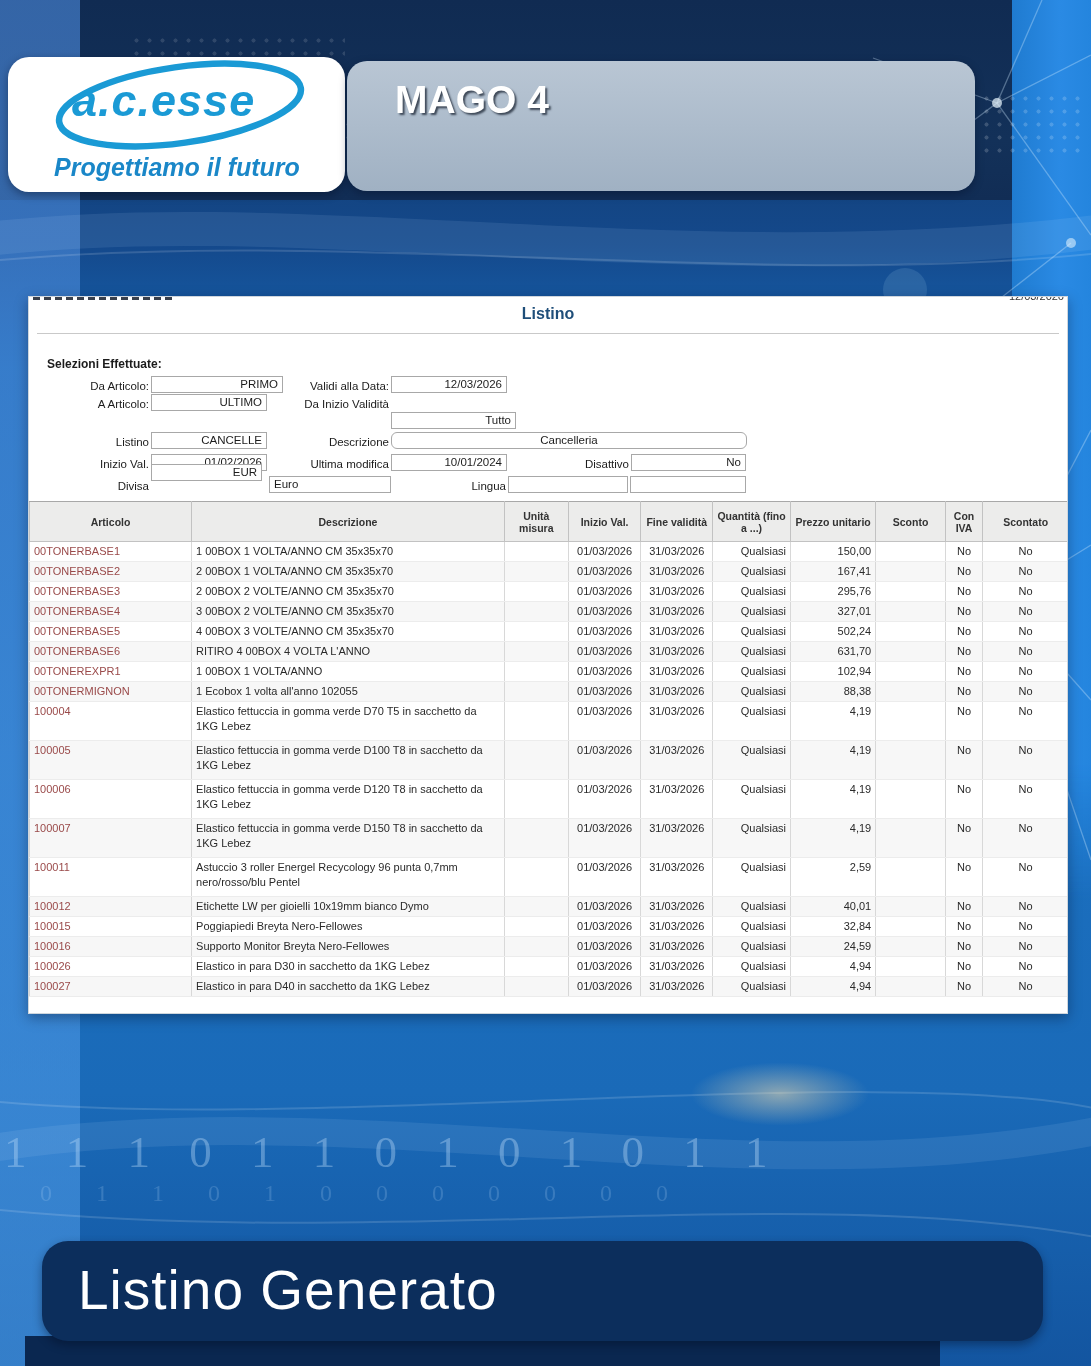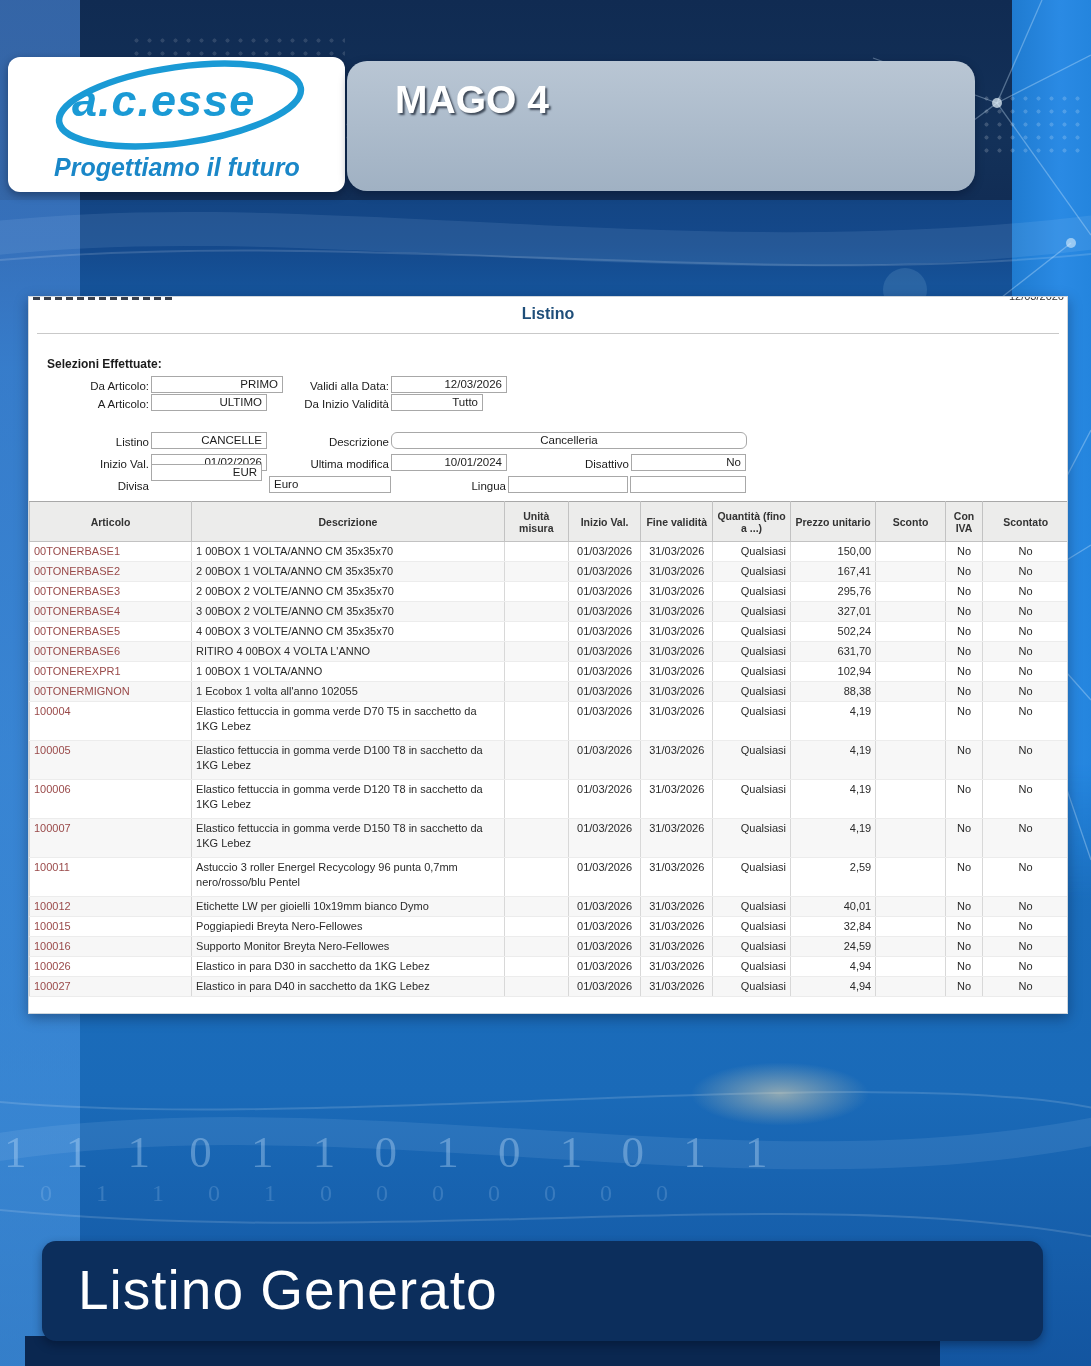--- a/index.html
+++ b/index.html
@@ -22,21 +22,21 @@
   .dots-c{left:980px;top:92px;width:105px;height:66px;opacity:.7;}
   .glow{left:690px;top:1062px;width:180px;height:64px;
     background:radial-gradient(ellipse,rgba(255,228,175,.5),rgba(255,228,175,0) 70%);}
   .binary{white-space:nowrap;font-family:Liberation Serif, serif;color:rgba(188,222,250,.38);margin-top:48px;}
   .binary1{left:4px;top:1078px;font-size:45px;letter-spacing:14px;}
   .binary2{left:40px;top:1132px;font-size:24px;letter-spacing:19px;color:rgba(188,222,250,.2);}
   .bottom-navy{left:25px;top:1336px;width:915px;height:30px;background:#0a2750;}
 
   
   .logo-box{position:absolute;left:8px;top:57px;width:337px;height:135px;background:#fff;
-    border-radius:12px;box-shadow:0 3px 8px rgba(0,10,30,.4);}
+    border-radius:21px;box-shadow:0 3px 8px rgba(0,10,30,.4);}
   .logo-text{position:absolute;left:64px;top:18px;font-size:45px;font-style:italic;font-weight:bold;
     color:#1a9ad5;letter-spacing:1px;}
   .logo-tagline{position:absolute;left:46px;top:96px;font-size:25px;font-style:italic;font-weight:bold;color:#1a87c8;}
   .title-banner{position:absolute;left:347px;top:61px;width:628px;height:130px;border-radius:20px;
     background:linear-gradient(180deg,#b9c6d4,#a0b1c3);box-shadow:0 3px 8px rgba(0,10,30,.35);}
   .title-line{margin-left:48px;font-size:39px;font-weight:bold;color:#fff;line-height:1.3;
     text-shadow:2px 2px 2px rgba(25,35,50,.75);}
   .title-line.first{margin-top:14px;}
 
   
@@ -68,21 +68,21 @@
   td.c0{color:#9a4a4a;margin-left:17px;}
   td.c1{text-align:left;}
   td.c2,td.c8,td.c9{text-align:center;}
   td.c3,td.c4{text-align:center;}
   td.c5{text-align:right;padding-right:8px;}
   td.c6{text-align:right;padding-right:10px;}
   td.c7{text-align:right;}
 
   
   .footer-banner{position:absolute;left:42px;top:1241px;width:1001px;height:100px;background:#0c2e5c;
-    border-radius:14px;box-shadow:0 4px 10px rgba(0,10,30,.4);}
+    border-radius:26px;box-shadow:0 4px 10px rgba(0,10,30,.4);}
   .footer-text{padding-left:36px;line-height:98px;font-size:55px;color:#ffffff;letter-spacing:1px;font-weight:400;}
   svg.deco{position:absolute;left:0;top:0;pointer-events:none;}
 </style>
 </head>
 <body>
 
 <div class="stage">
 
   <div class="layer right-strip"></div>
   <div class="layer top-band"></div>
@@ -152,21 +152,21 @@
     <div class="sel-label">Selezioni Effettuate:</div>
 
     <div class="flabel" style="left:10px;top:81px">Da Articolo:</div>
     <div class="fbox" style="left:122px;top:79px;width:132px">PRIMO</div>
     <div class="flabel" style="left:250px;top:81px">Validi alla Data:</div>
     <div class="fbox" style="left:362px;top:79px;width:116px">12/03/2026</div>
 
     <div class="flabel" style="left:10px;top:99px">A Articolo:</div>
     <div class="fbox" style="left:122px;top:97px;width:116px">ULTIMO</div>
     <div class="flabel" style="left:250px;top:99px">Da Inizio Validità</div>
-    <div class="fbox" style="left:362px;top:97px;width:92px">Tutto</div>
+    <div class="fbox" style="left:362px;top:115px;width:125px">Tutto</div>
 
     <div class="flabel" style="left:10px;top:137px">Listino</div>
     <div class="fbox" style="left:122px;top:135px;width:116px">CANCELLE</div>
     <div class="flabel" style="left:250px;top:137px">Descrizione</div>
     <div class="fbox center" style="left:362px;top:135px;width:356px">Cancelleria</div>
 
     <div class="flabel" style="left:10px;top:159px">Inizio Val.</div>
     <div class="fbox" style="left:122px;top:157px;width:116px">01/02/2026</div>
     <div class="flabel" style="left:250px;top:159px">Ultima modifica</div>
     <div class="fbox" style="left:362px;top:157px;width:116px">10/01/2024</div>

